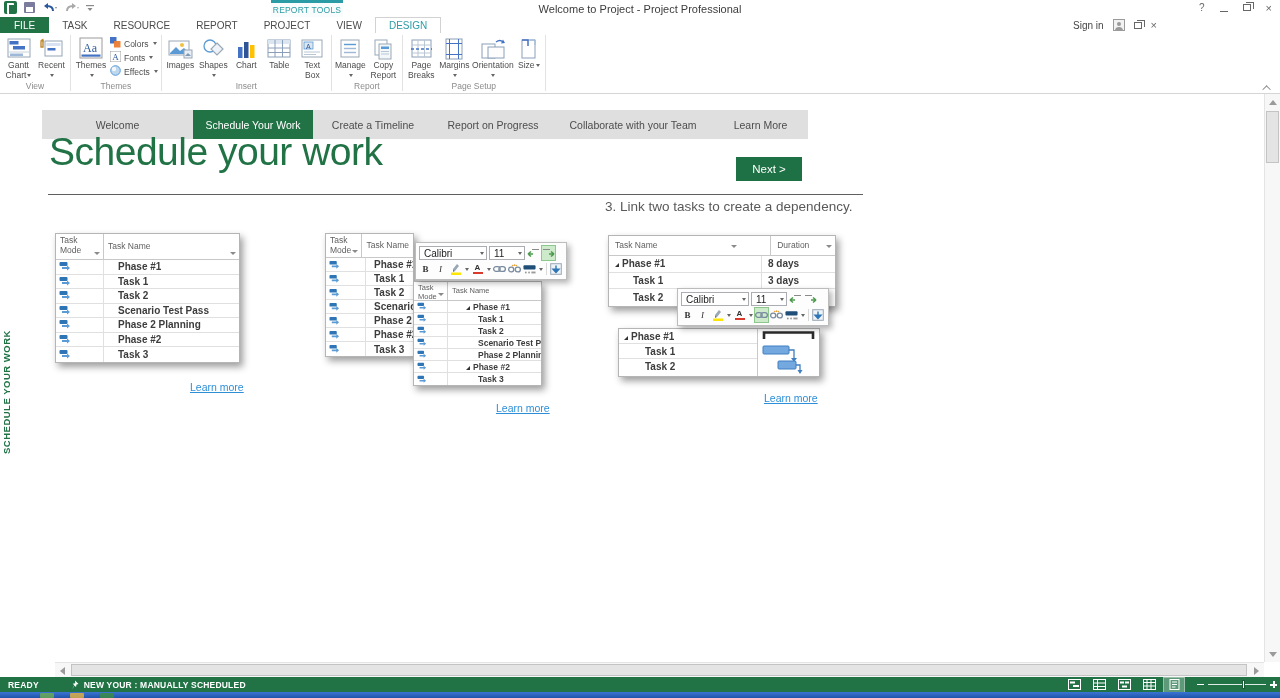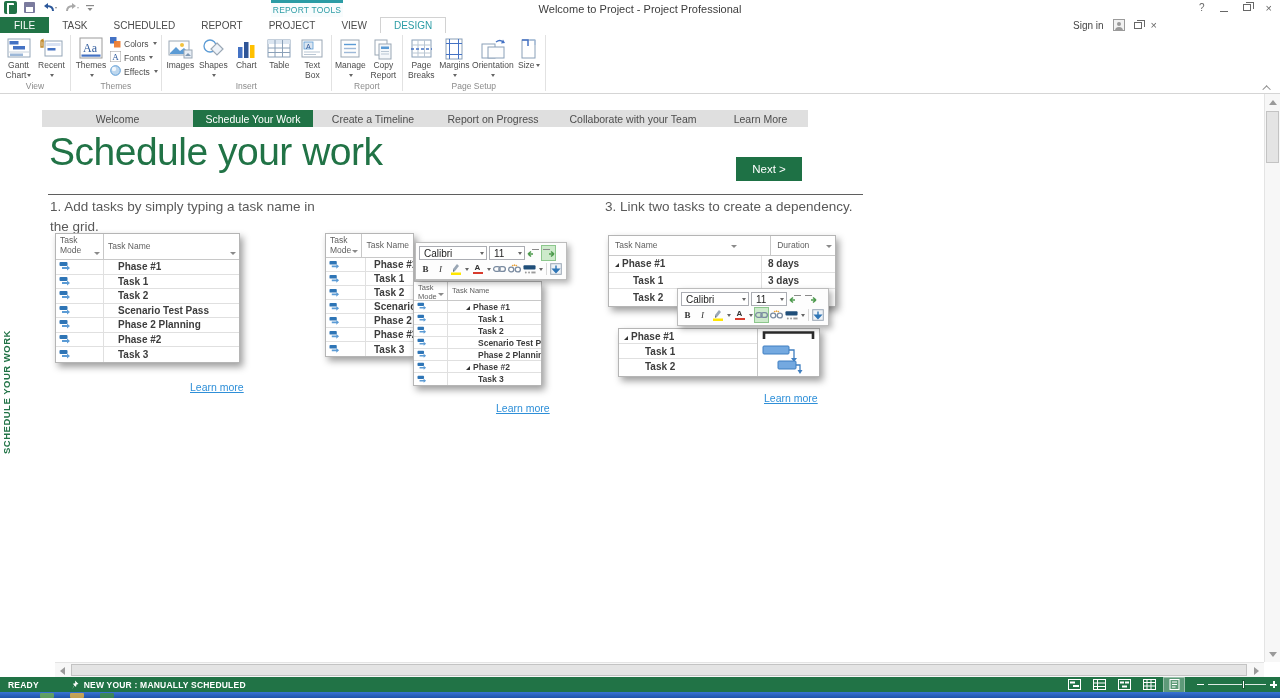--- a/index.html
+++ b/index.html
@@ -40,21 +40,21 @@
   .gsep { width:1px; background:#e2e2e2; margin:2px 0; }
   .bigbtn { width:31px; display:flex; flex-direction:column; align-items:center; padding-top:1px; }
   .bigbtn .bicon { height:25px; display:flex; align-items:center; }
   .bigbtn .blabel { font-size:8.5px; color:#4c4c4c; text-align:center; line-height:1.12; }
   .caret { display:inline-block; width:0; height:0; border-left:2.5px solid transparent; border-right:2.5px solid transparent; border-top:3px solid #666; margin-left:1px; vertical-align:middle;}
   .stack { display:flex; flex-direction:column; justify-content:flex-start; gap:1px; padding-top:2px;}
   .stackbtn { display:flex; align-items:center; gap:3px; font-size:8.5px; color:#4c4c4c; height:13px; }
 
   
   .content { position:absolute; left:0; top:94px; width:1264px; height:568px; background:#fff; overflow:hidden; }
-  .navbar { position:absolute; left:42px; top:16px; width:766px; height:17px; background:#dfdfdf; display:flex; font-size:10.5px; color:#4d4d4d; }
+  .navbar { position:absolute; left:42px; top:16px; width:766px; height:29px; background:#dfdfdf; display:flex; font-size:10.5px; color:#4d4d4d; }
   .navtab { display:flex; align-items:center; justify-content:center; }
   .navtab.active { background:#217346; color:#fff; }
   .pagetitle { position:absolute; left:49px; top:36px; font-size:39px; font-weight:300; color:#217346; letter-spacing:-.5px;}
   .nextbtn { position:absolute; left:736px; top:63px; width:66px; height:24px; background:#1e7145; color:#fff; font-size:11.5px; display:flex; align-items:center; justify-content:center; }
   .divider { position:absolute; left:48px; top:100px; width:815px; height:1px; background:#5f5f5f; }
   .step { position:absolute; top:103px; font-size:13.5px; color:#595959; line-height:1.45; }
   .learnmore { position:absolute; font-size:10.5px; color:#2e8fd8; text-decoration:underline; }
   .sidelabel { position:absolute; left:1px; top:190px; height:170px; width:14px; font-size:9.5px; font-weight:bold; color:#217346; letter-spacing:.5px; writing-mode:vertical-rl; transform:rotate(180deg); white-space:nowrap; }
 
   
@@ -180,21 +180,21 @@
     <span>?</span>
     <span class="icon-min"></span>
     <span class="icon-restore"></span>
     <span class="icon-close">×</span>
   </div>
 </div>
 
 <div class="tabrow">
   <div class="tab-file">FILE</div>
   <div class="rtab">TASK</div>
-  <div class="rtab">SCHEDULED</div>
+  <div class="rtab">RESOURCE</div>
   <div class="rtab">REPORT</div>
   <div class="rtab">PROJECT</div>
   <div class="rtab">VIEW</div>
   <div class="rtab design">DESIGN</div>
   <div class="signin-cluster">
     <span style="font-size:10px;">Sign in</span>
     <span class="avatar"></span>
     <span class="icon-restore"></span>
     <span class="icon-close">×</span>
   </div>
@@ -435,21 +435,20 @@
     <div class="navtab" style="width:120px;">Report on Progress</div>
     <div class="navtab" style="width:160px;">Collaborate with your Team</div>
     <div class="navtab" style="width:95px;">Learn More</div>
   </div>
 
   <div class="pagetitle">Schedule your work</div>
   <div class="nextbtn">Next &gt;</div>
   <div class="divider"></div>
   <div class="sidelabel">SCHEDULE YOUR WORK</div>
 
-  <div class="step" style="left:50px; width:268px;">1.  Add tasks by simply typing a task name in the grid.</div>
   <div class="step" style="left:605px; width:280px;">3. Link two tasks to create a dependency.</div>
 
   <div class="grid" id="grid1">
     <div class="ghead">
       <div class="hcell" style="width:48px; border-right:1px solid #c8c8c8;"><span>Task Mode</span><span class="hcaret"></span></div>
       <div class="hcell" style="flex:1; line-height:21px;"><span>Task Name</span><span class="hcaret"></span></div>
     </div>
     <div class="grow">
         <div class="mode-cell">
           <svg width="12" height="11" viewBox="0 0 12 11">

